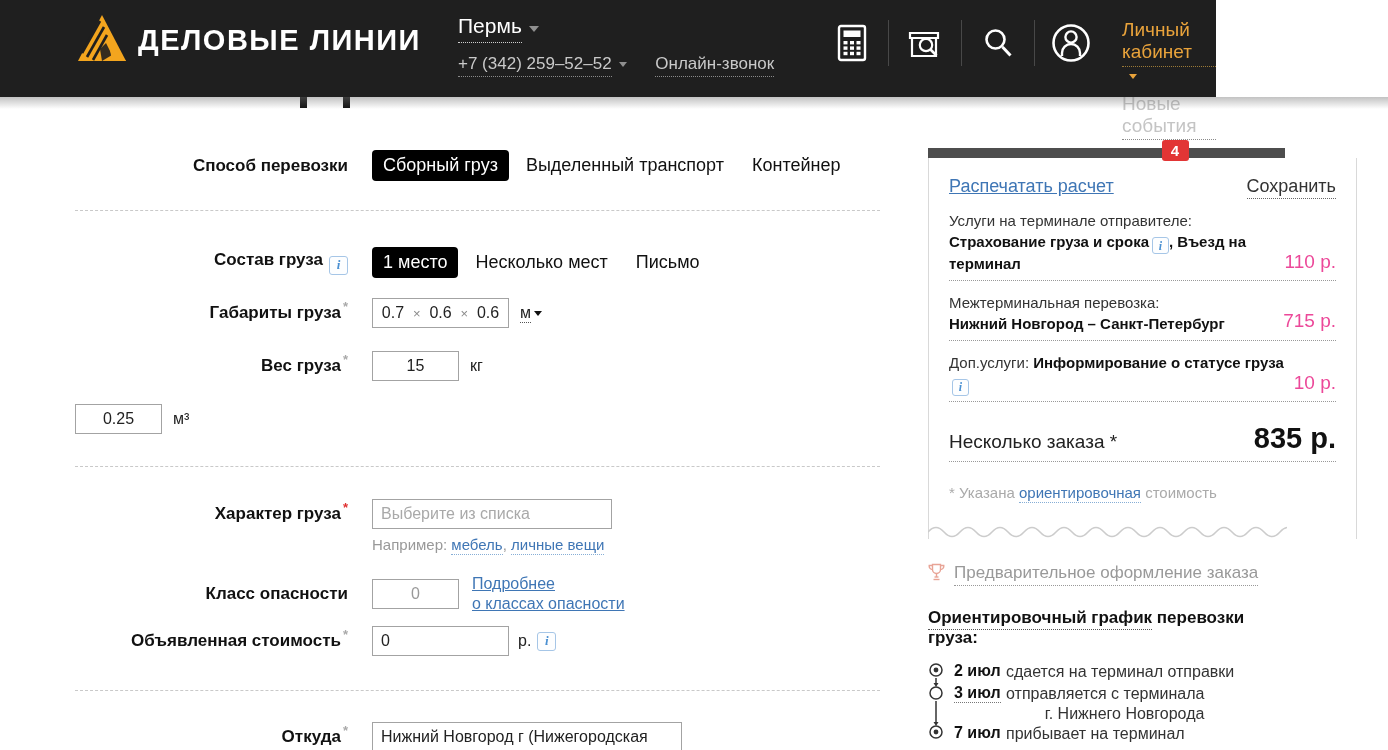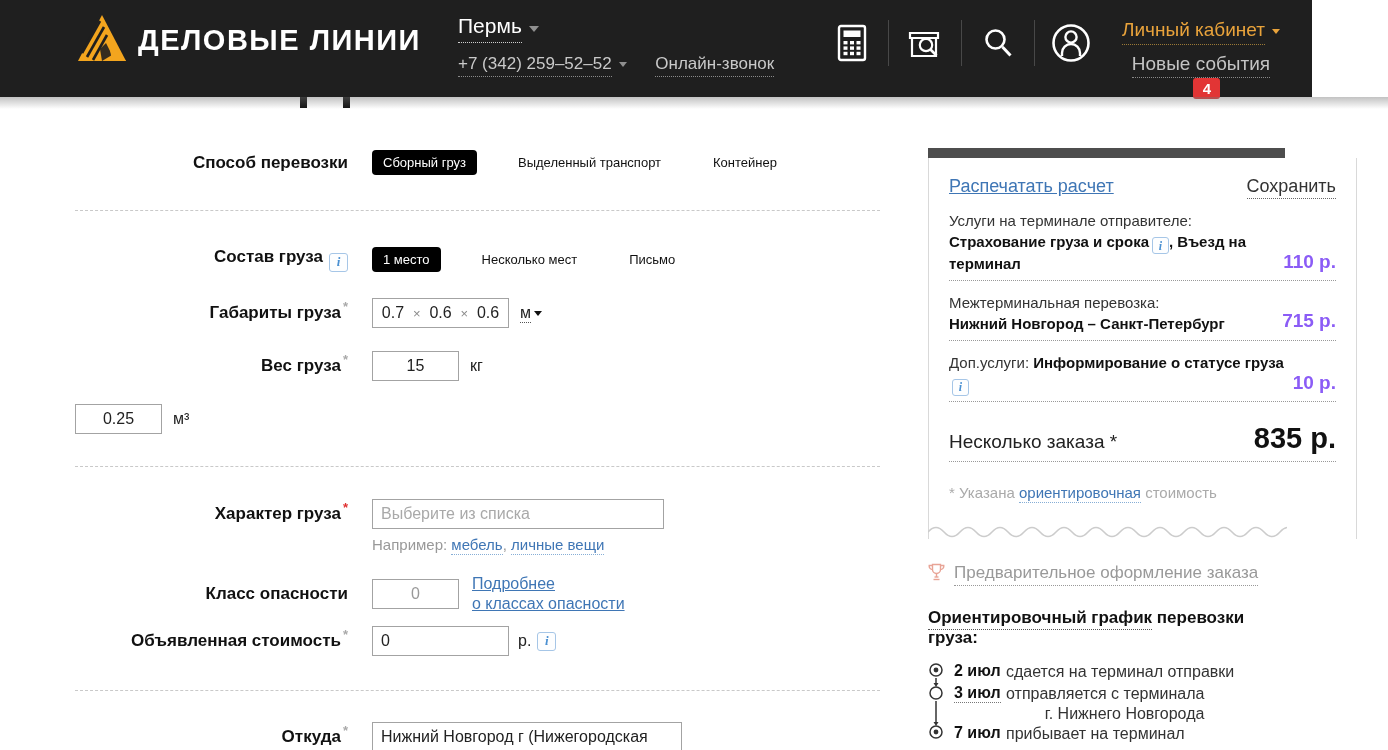--- a/index.html
+++ b/index.html
@@ -1,21 +1,21 @@
 <!DOCTYPE html>
 <html><head>
 <meta charset="utf-8">
 <style>
   html,body{margin:0;padding:0;}
   body{width:1388px;height:750px;overflow:hidden;background:#fff;
        font-family:"Liberation Sans",sans-serif;color:#1a1a1a;position:relative;}
   a{cursor:pointer;}
 
   
-  .header{position:absolute;top:0;left:0;width:1312px;height:97px;background:#1f1f1f;z-index:10;}
+  .header{position:absolute;top:0;left:0;width:1216px;height:97px;background:#1f1f1f;z-index:10;}
   .header:after{content:"";position:absolute;top:97px;left:0;width:1388px;height:12px;
       background:linear-gradient(rgba(120,120,120,.45),rgba(255,255,255,0));pointer-events:none;}
   .logo{position:absolute;left:78px;top:15px;display:flex;align-items:center;}
   .logo-text{color:#fff;font-size:29px;font-weight:700;letter-spacing:1.5px;text-transform:uppercase;margin-left:12px;white-space:nowrap;}
   .city-block{position:absolute;left:458px;top:14px;}
   .city{display:inline-block;color:#fff;font-size:21px;border-bottom:1px dotted #cfcfcf;padding-bottom:4px;text-decoration:none;}
   .caret{display:inline-block;width:0;height:0;border-left:5px solid transparent;border-right:5px solid transparent;
          border-top:6px solid #8f8f8f;margin-left:7px;vertical-align:middle;}
   .caret.small{border-left-width:4px;border-right-width:4px;border-top-width:5px;}
   .caret.orange{border-top-color:#e9a33b;}
@@ -35,31 +35,31 @@
   
   .heading-frag{position:absolute;top:97px;width:7px;height:11px;background:#111;z-index:3;}
 
   
   .frow{position:absolute;left:75px;width:805px;display:flex;align-items:center;}
   .flabel{width:273px;flex-shrink:0;text-align:right;font-weight:700;font-size:17px;color:#111;margin-right:24px;white-space:nowrap;}
   .mark{color:#a9a9a9;font-size:13px;font-weight:700;vertical-align:top;position:relative;top:-4px;margin-left:2px;}
   .mark.red{color:#e03030;}
   .sep-line{position:absolute;left:75px;width:805px;border-top:1px dashed #c9c9c9;height:0;}
 
-  .tabs{display:flex;align-items:flex-start;font-size:13px;gap:24px;}
+  .tabs{display:flex;align-items:flex-start;font-size:18px;}
   .tab{padding:5px 11px;color:#111;border-radius:4px;white-space:nowrap;cursor:pointer;}
   .tab.active{background:#000;color:#fff;}
   .tab + .tab{margin-left:6px;}
 
   .inp{height:30px;border:1px solid #a3a3a3;font-size:16px;font-family:inherit;color:#222;
        text-align:center;box-sizing:border-box;background:#fff;padding:0 4px;}
   .inp.left{text-align:left;padding-left:8px;}
   .inp.gray{color:#999;}
   .inp::placeholder{color:#a9a9a9;}
-  .w87{width:87px;} .w137{width:137px;} .w280{width:292px;} .w310{width:310px;}
+  .w87{width:87px;} .w137{width:137px;} .w280{width:240px;} .w310{width:310px;}
   .dims-box{width:137px;height:30px;border:1px solid #a3a3a3;box-sizing:border-box;background:#fff;
             display:flex;align-items:center;justify-content:space-evenly;font-size:16px;color:#222;}
   .dims-box .x{color:#8a8a8a;font-size:13px;}
   .unit{margin-left:11px;font-size:16px;color:#222;}
   .unit-dd{border-bottom:1px dotted #555;padding-bottom:1px;}
   .unit-dd-caret{display:inline-block;width:0;height:0;border-left:4px solid transparent;border-right:4px solid transparent;
                  border-top:5px solid #111;margin-left:3px;vertical-align:middle;}
   .info-ico{display:inline-flex;align-items:center;justify-content:center;width:19px;height:19px;box-sizing:border-box;
             border:1px solid #a6c6e7;border-radius:3px;background:#fdfeff;color:#4a90d2;
             font-family:"Liberation Serif",serif;font-style:italic;font-weight:700;font-size:13px;
@@ -75,21 +75,21 @@
   .sb-bar{height:10px;background:#4d4d4d;}
   .card{box-sizing:border-box;width:429px;background:#fff;border-left:1px solid #d9d9d9;border-right:1px solid #d9d9d9;
         padding:18px 20px 0 20px;}
   .card-links{display:flex;justify-content:space-between;align-items:baseline;font-size:18px;}
   .print-link{color:#3f76b5;text-decoration:underline;}
   .save-link{color:#333;text-decoration:none;border-bottom:1px dotted #666;padding-bottom:1px;}
   .sitem{display:flex;align-items:flex-end;border-bottom:1px dotted #999;padding-bottom:5px;margin-top:12px;
          font-size:15px;line-height:1.38;color:#333;}
   .sitem .txt{flex:1;}
   .sitem b{color:#111;}
-  .sitem .price{font-size:19px;font-weight:700;color:#8b5cf6;margin-left:8px;white-space:nowrap;}
+  .sitem .price{font-size:19px;font-weight:400;color:#ec4899;margin-left:8px;white-space:nowrap;}
   .sitem .info-ico{width:17px;height:17px;font-size:12px;margin-left:3px;vertical-align:-3px;}
   .total-row{display:flex;justify-content:space-between;align-items:baseline;border-bottom:1px dotted #999;
              margin-top:20px;padding-bottom:6px;}
   .total-label{font-size:19px;color:#222;}
   .total-price{font-size:29px;font-weight:700;color:#111;}
   .note{margin-top:22px;padding-bottom:24px;color:#aaa;font-size:15px;}
   .wave{display:block;margin:0 -21px;}
   .preorder{margin-top:24px;display:flex;align-items:center;}
   .preorder a{color:#999;font-size:17px;text-decoration:none;border-bottom:1px dotted #999;padding-bottom:2px;margin-left:9px;}
   .sched-title{margin-top:22px;font-weight:700;font-size:17px;color:#111;}

